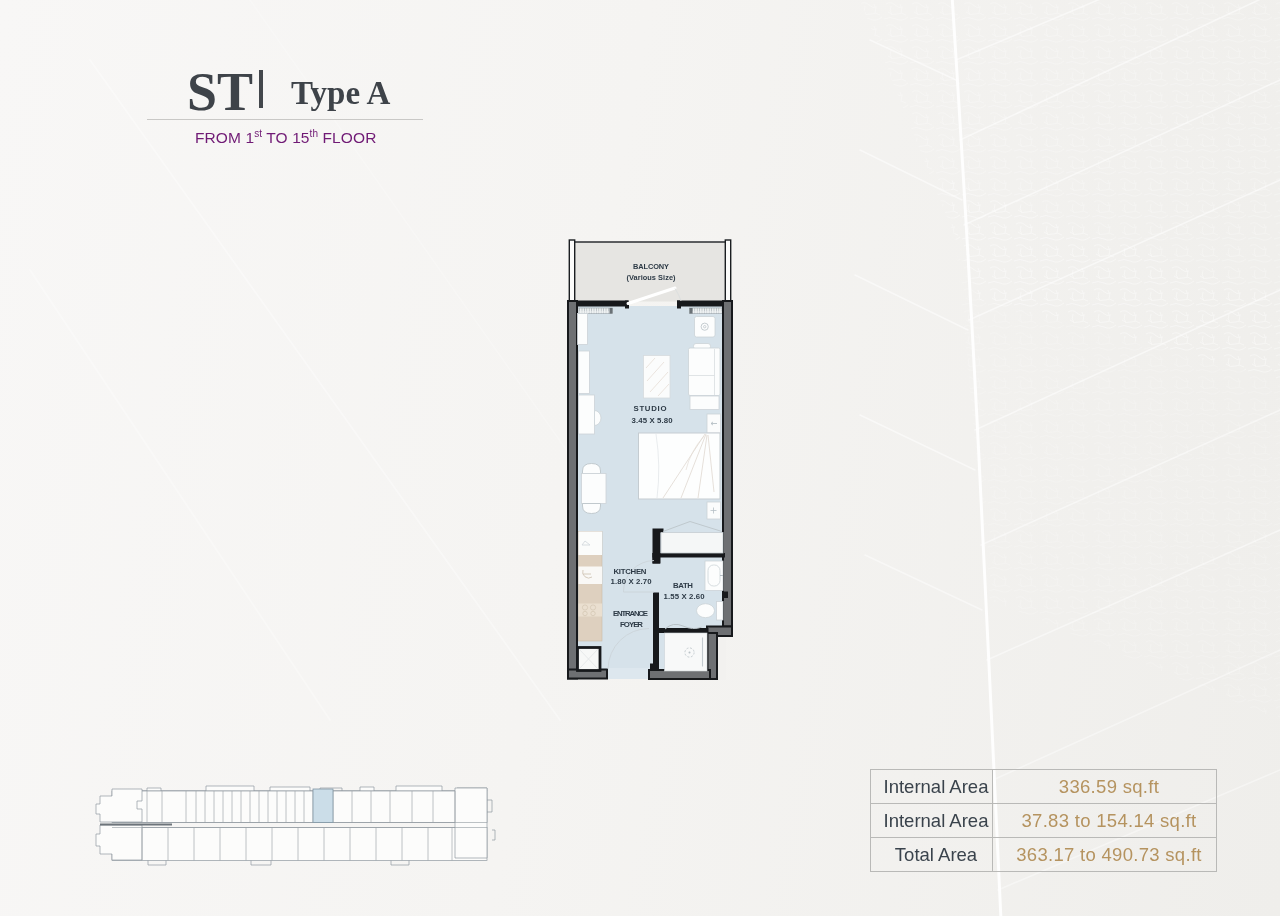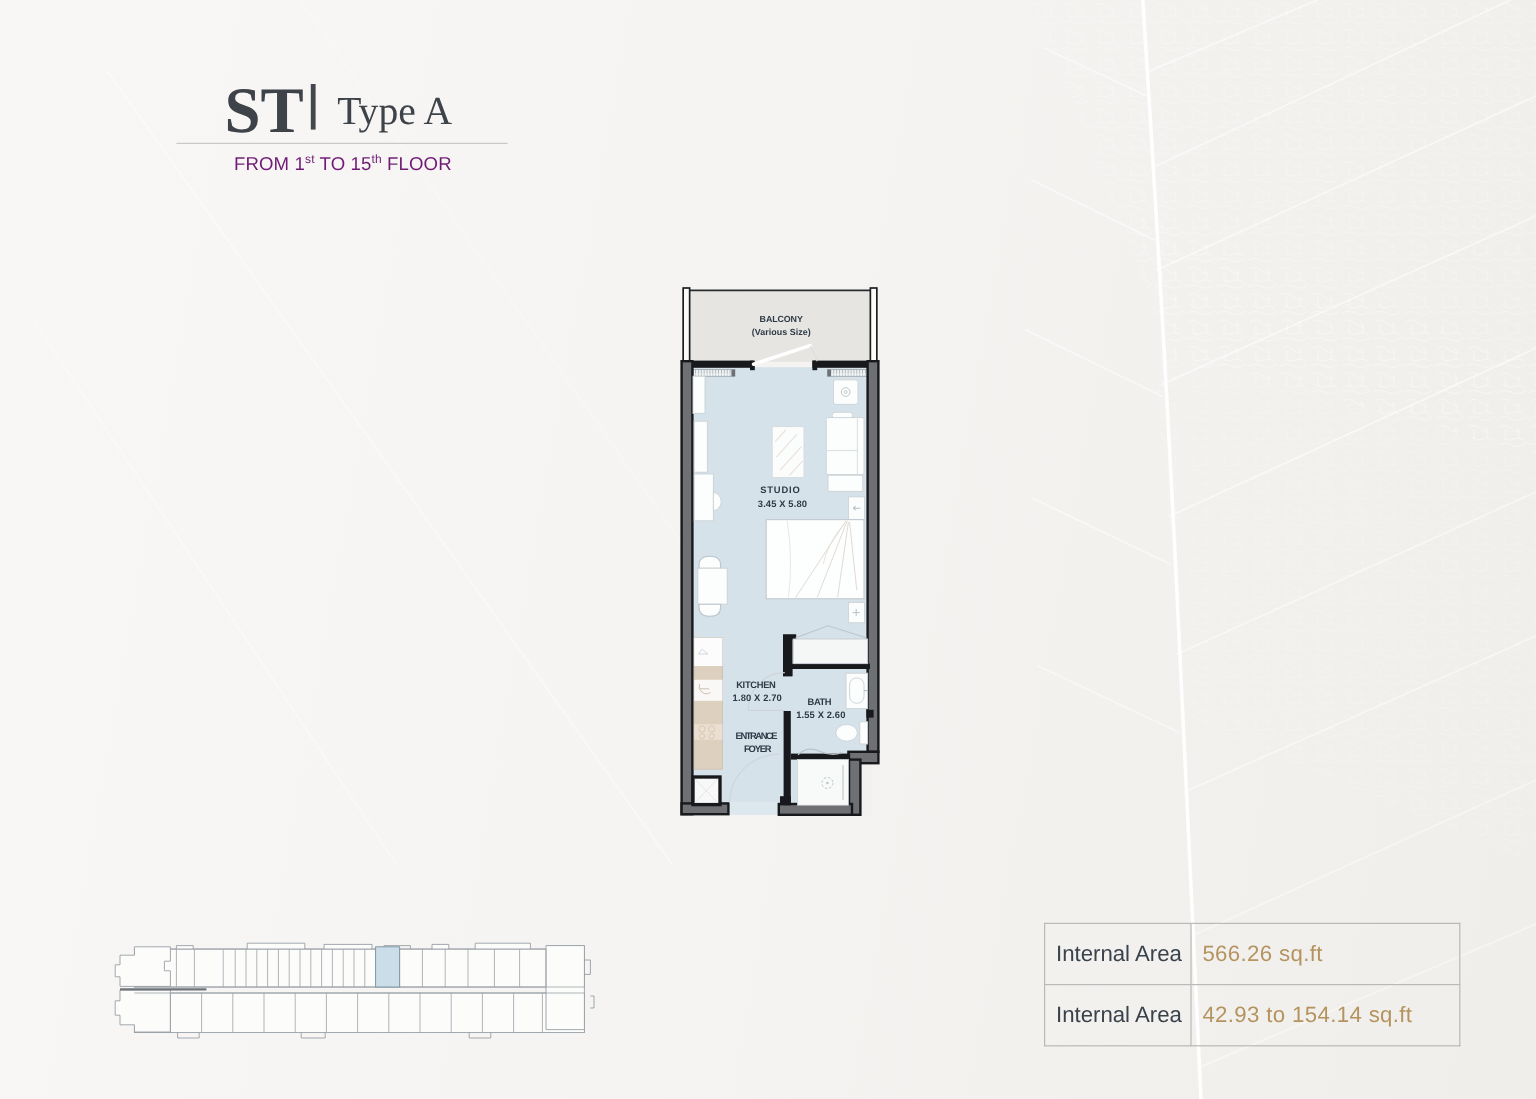--- a/index.html
+++ b/index.html
@@ -5,21 +5,21 @@
   html,body{margin:0;padding:0;}
   body{width:1280px;height:916px;overflow:hidden;position:relative;-webkit-font-smoothing:antialiased;
        font-family:"Liberation Sans", sans-serif;
        background:linear-gradient(100deg,#f8f7f6 0%,#f5f4f2 45%,#efeeeb 100%);}
   #bg{position:absolute;left:0;top:0;}
   #plan{position:absolute;left:0;top:0;}
   .title{position:absolute;left:150px;top:51px;width:420px;}
   .t1{font-family:"Liberation Serif", serif;color:#3e4349;}
   .sub{color:#701a75;letter-spacing:0.1px;font-size:15.5px;}
   table.area{position:absolute;left:870px;top:769px;width:347px;height:103px;
-    border-collapse:collapse;font-size:19px;}
+    border-collapse:collapse;font-size:19px;text-align:center;}
   table.area td{border:1px solid #b9b9b7;height:33px;}
   table.area td.lab{width:112px;color:#3a434c;padding:0 0 0 9px;font-size:18.5px;white-space:nowrap;}
   table.area td.val{color:#b5935f;padding:0 0 0 9px;font-size:18.5px;letter-spacing:0.3px;white-space:nowrap;}
 </style>
 </head>
 <body>
 
 <svg id="bg" width="1280" height="916" viewBox="0 0 1280 916">
   <defs>
     <pattern id="net" width="26" height="22" patternUnits="userSpaceOnUse">
@@ -51,21 +51,21 @@
     <path d="M250,0 L700,640" stroke-width="1.5" opacity="0.22"></path>
   </g>
 </svg>
 
 <div class="title">
 
   <div style="position:absolute;left:37px;top:10px;">
     <span class="t1" style="font-size:54px;font-weight:700;">ST</span>
   </div>
   <div style="position:absolute;left:108.5px;top:18.5px;width:4.5px;height:38.5px;background:#43474c;"></div>
-  <div style="position:absolute;left:131px;top:24px;">
+  <div style="position:absolute;left:141px;top:24px;font-weight:bold;">
     <span class="t1" style="font-size:33px;">Type A</span>
   </div>
 
   <div style="position:absolute;left:-3px;top:68px;width:276px;height:1px;background:#c9c8c6;"></div>
 
   <div class="sub" style="position:absolute;left:45px;top:77px;">FROM 1<span style="font-size:10px;vertical-align:6px;">st</span> TO 15<span style="font-size:10px;vertical-align:6px;">th</span> FLOOR</div>
 </div>
 
 <svg id="plan" width="1280" height="916" viewBox="0 0 1280 916">
 <defs>
@@ -319,20 +319,24 @@
   <line x1="452" y1="827.5" x2="452" y2="860.5"></line>
 </g>
 
 <rect x="313" y="789" width="20" height="33.5" fill="#cbdde8" stroke="#8096a4" stroke-width="0.8"></rect>
 </svg>
 
 <table class="area">
   <tbody>
       <tr>
         <td class="lab">Internal Area</td>
-        <td class="val">566.26 sq.ft</td>
+        <td class="val">336.59 sq.ft</td>
       </tr>
   <tr>
         <td class="lab">Internal Area</td>
-        <td class="val">42.93 to 154.14 sq.ft</td>
+        <td class="val">37.83 to 154.14 sq.ft</td>
+      </tr>
+  <tr>
+        <td class="lab">Total Area</td>
+        <td class="val">363.17 to 490.73 sq.ft</td>
       </tr>
 </tbody>
   </table>
 
 </body></html>

